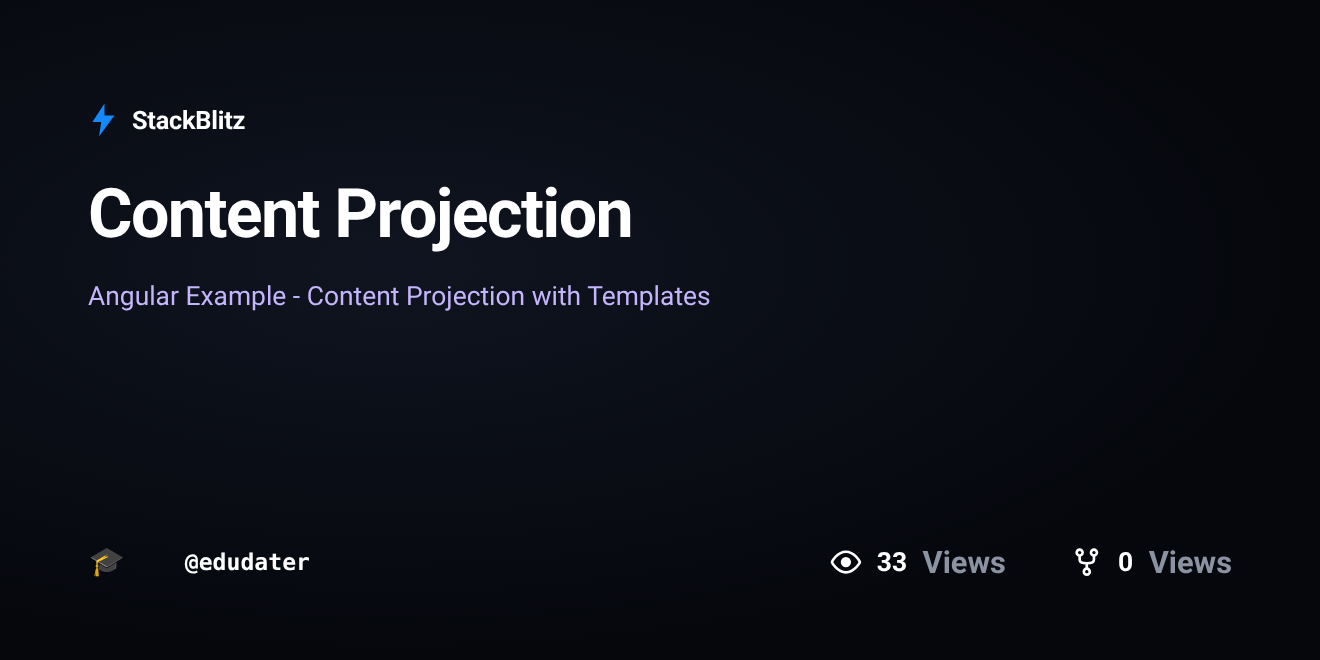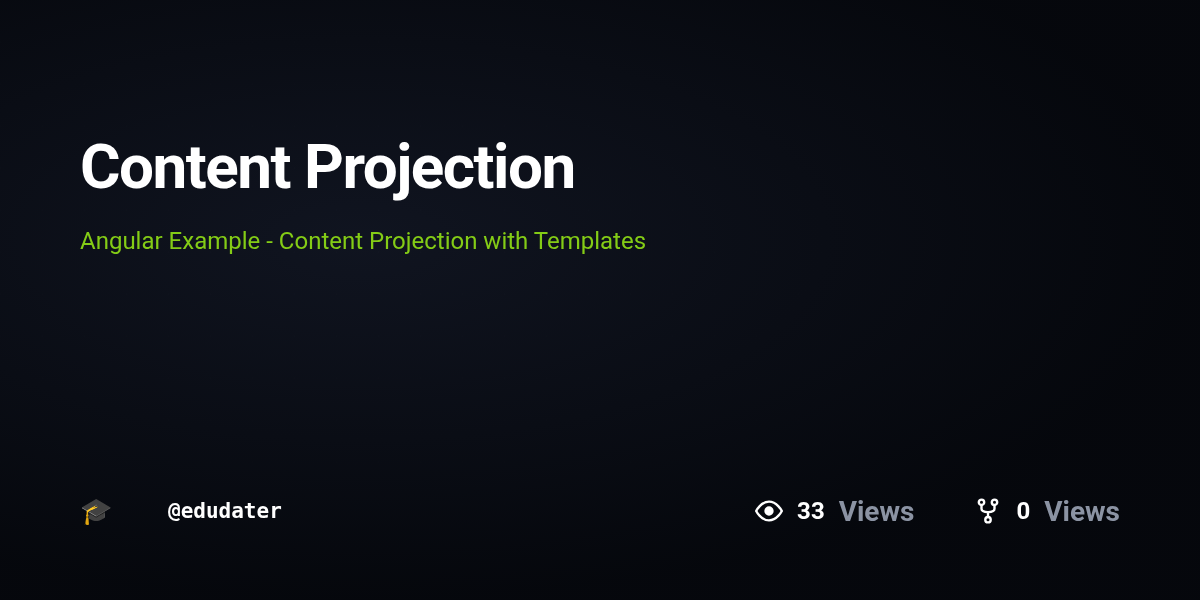--- a/index.html
+++ b/index.html
@@ -67,21 +67,21 @@
     .title {
       color: #ffffff;
       font-size: 62px;
       font-weight: 700;
       margin-top: 38px;
       letter-spacing: -1.5px;
       line-height: 1.1;
     }
     
     .subtitle {
-      color: #84cc16;
+      color: #c4b5fd;
       font-size: 24px;
       font-weight: 400;
       margin-top: 26px;
     }
     
     .footer-row {
       margin-top: auto;
       margin-bottom: 72px;
       display: flex;
       align-items: center;
@@ -145,20 +145,28 @@
     }
   </style>
 </head>
 <body>
 
 <div class="background-pattern"></div>
 <div class="background-gradient"></div>
 
 <div class="content">
 
+  <div class="brand-row">
+    <span class="bolt-icon">
+      <svg width="24" height="30" viewBox="0 0 24 30" fill="none">
+        <path d="M13 0 L2 17 L10 17 L8 30 L22 11 L13 11 Z" fill="#1389fd"></path>
+      </svg>
+    </span>
+    <span class="brand-name">StackBlitz</span>
+  </div>
 
   <h1 class="title">Content Projection</h1>
 
   <p class="subtitle">Angular Example - Content Projection with Templates</p>
 
   <div class="footer-row">
 
     <div class="author">
       <span class="avatar">🎓</span>
       <span class="username">@edudater</span>

